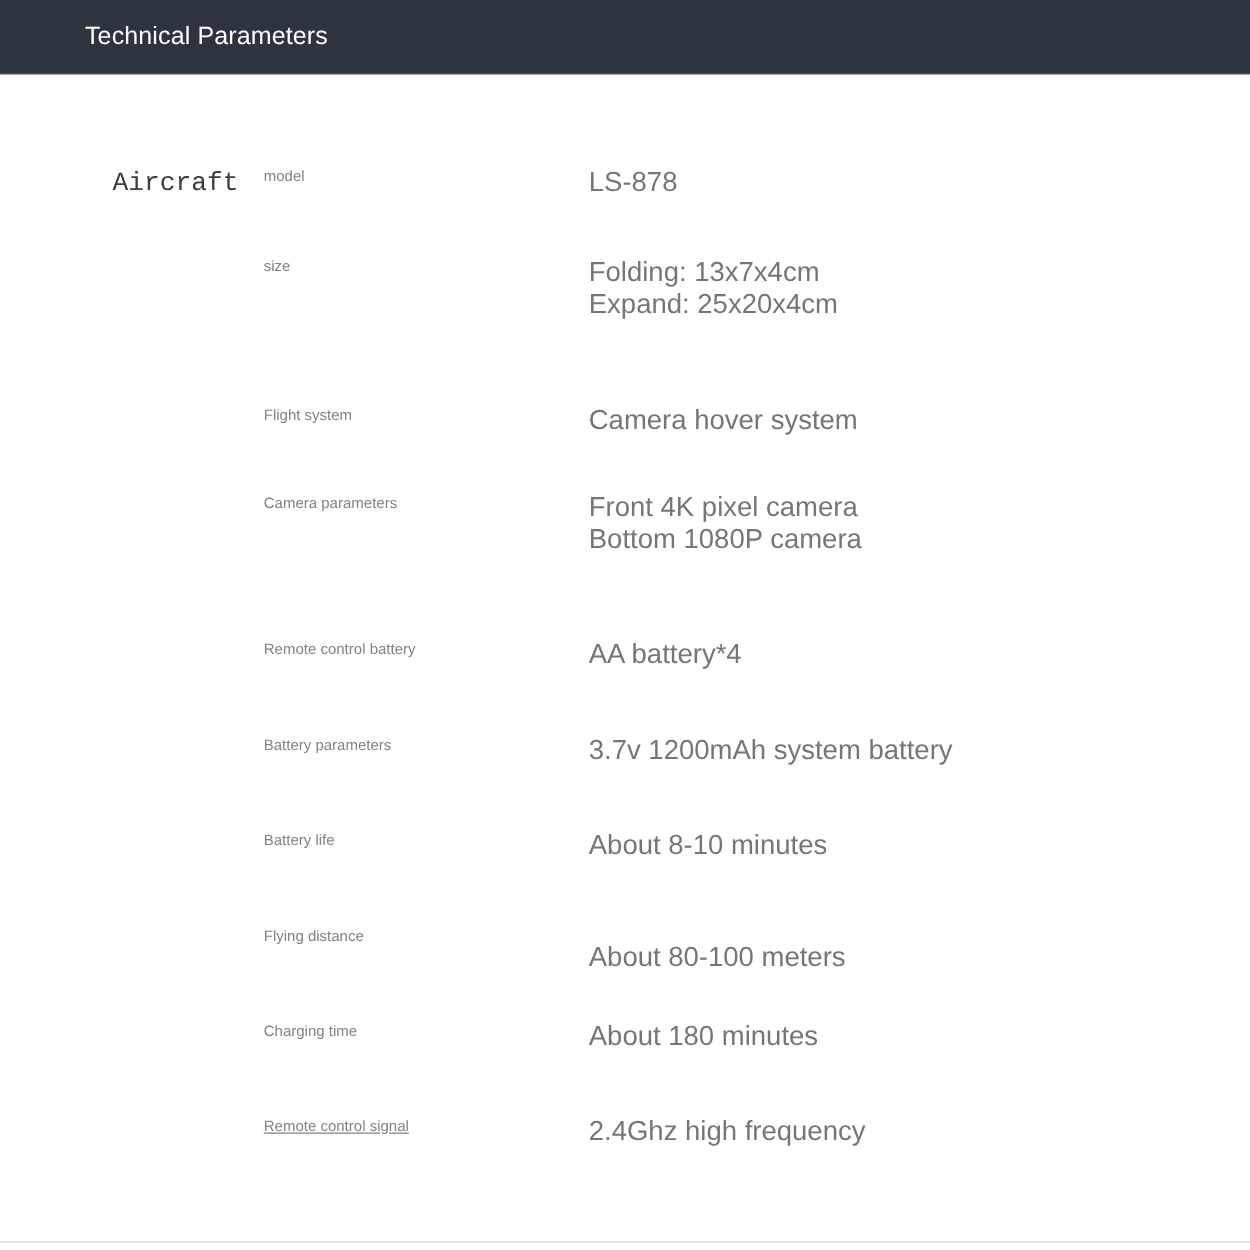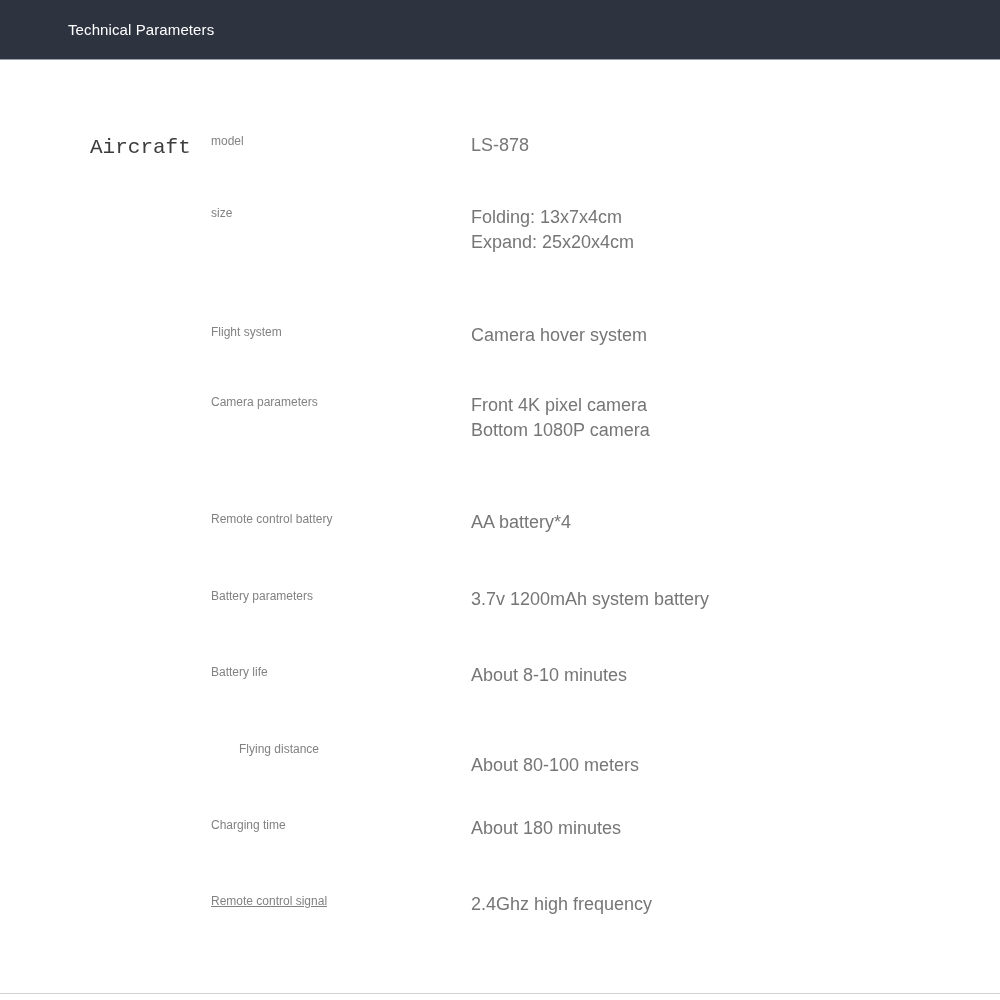--- a/index.html
+++ b/index.html
@@ -25,21 +25,21 @@
     background: #2d3440;
     border-bottom: 1px solid #9aa1ab;
     box-sizing: border-box;
   }
   #header-title {
     position: absolute;
     left: 68px;
     top: 0;
     height: 59px;
     line-height: 59px;
-    font-size: 15px;
+    font-size: 20px;
     color: #ffffff;
     letter-spacing: 0.1px;
     white-space: nowrap;
   }
 
   
   #spec-table {
     position: absolute;
     left: 0;
     top: 60px;
@@ -66,21 +66,21 @@
     position: absolute;
     left: 211px;
     font-size: 12px;
     color: #828282;
     white-space: nowrap;
   }
 
   .param-value {
     position: absolute;
     left: 471px;
-    font-size: 18px;
+    font-size: 22px;
     color: #767676;
     line-height: 25px;
     white-space: pre-line;
   }
 
   #bottom-rule {
     position: absolute;
     left: 0;
     top: 993px;
     width: 1000px;
@@ -129,21 +129,21 @@
     <span class="param-name" style="top:0px;">Battery parameters</span>
     <span class="param-value" style="top:-2px;">3.7v 1200mAh system battery</span>
   </div>
 
   <div class="spec-row" style="top:605px;">
     <span class="param-name" style="top:0px;">Battery life</span>
     <span class="param-value" style="top:-2px;">About 8-10 minutes</span>
   </div>
 
   <div class="spec-row" style="top:682px;">
-    <span class="param-name" style="top:0px;margin-left:28px;">Flying distance</span>
+    <span class="param-name" style="top:0px;">Flying distance</span>
     <span class="param-value" style="top:-2px;margin-top:13px;">About 80-100 meters</span>
   </div>
 
   <div class="spec-row" style="top:758px;">
     <span class="param-name" style="top:0px;">Charging time</span>
     <span class="param-value" style="top:-2px;">About 180 minutes</span>
   </div>
 
   <div class="spec-row" style="top:834px;">
     <span class="param-name" style="top:0px;text-decoration:underline;">Remote control signal</span>

